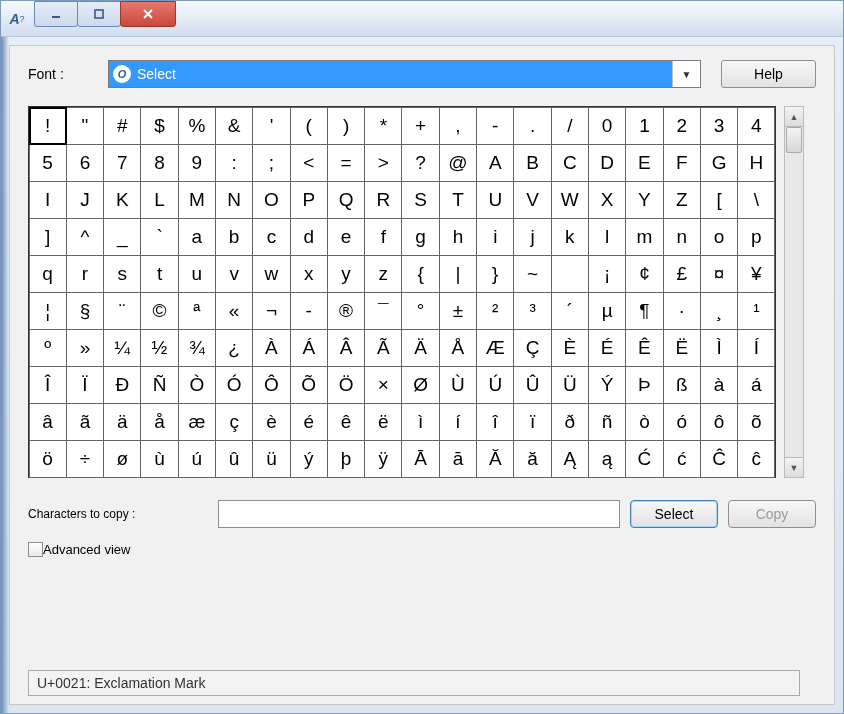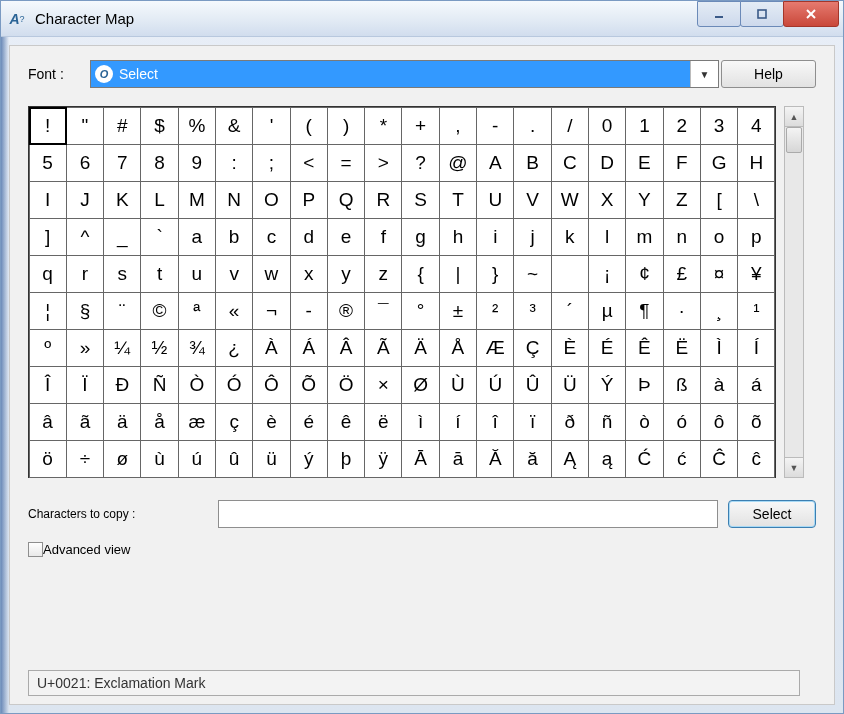--- a/index.html
+++ b/index.html
@@ -72,21 +72,21 @@
     padding: 14px 18px 10px 18px;
     background: #f1f1f1;
     border: 1px solid #c9c9c9;
     margin: 8px 8px 8px 8px;
     height: calc(100% - 52px);
     position: relative;
   }
   .font-row {
     display: flex;
     align-items: center;
-    gap: 2px;
+    gap: 20px;
     margin-bottom: 18px;
   }
   .font-label {
     font-size: 14px;
     color: #000;
     width: 60px;
   }
   .font-select {
     flex: 1;
     height: 28px;
@@ -262,21 +262,20 @@
     background: linear-gradient(to right, #6b8ab8, transparent);
     pointer-events: none;
   }
 </style>
 </head>
 <body>
 
 <div class="window">
   <div class="titlebar">
     <div class="title-icon">A<span style="font-style:normal;font-weight:normal;font-size:9px;">?</span></div>
-    <div class="title-text">Character Map</div>
     <div class="winbtns">
       <div class="winbtn">
         <svg width="12" height="12" viewBox="0 0 12 12">
             <line x1="2" y1="9" x2="10" y2="9" stroke="currentColor" stroke-width="2"></line>
           </svg>
       </div>
       <div class="winbtn">
         <svg width="12" height="12" viewBox="0 0 12 12">
             <rect x="2" y="2" width="8" height="8" fill="none" stroke="currentColor" stroke-width="1.6"></rect>
           </svg>
@@ -512,20 +511,21 @@
           <div class="vscroll-thumb"></div>
         </div>
         <div class="vscroll-btn down">▼</div>
       </div>
     </div>
 
     <div class="copy-row">
       <div class="copy-label">Characters to copy :</div>
       <input class="copy-input" type="text" value="" style="">
       <button class="action-btn primary">Select</button>
+      <button class="action-btn" disabled="">Copy</button>
     </div>
 
     <div class="advview-row">
       <div class="checkbox"></div>
       <div>Advanced view</div>
     </div>
 
     <div class="status-bar">U+0021: Exclamation Mark</div>
   </div>
   <div class="left-shadow"></div>

